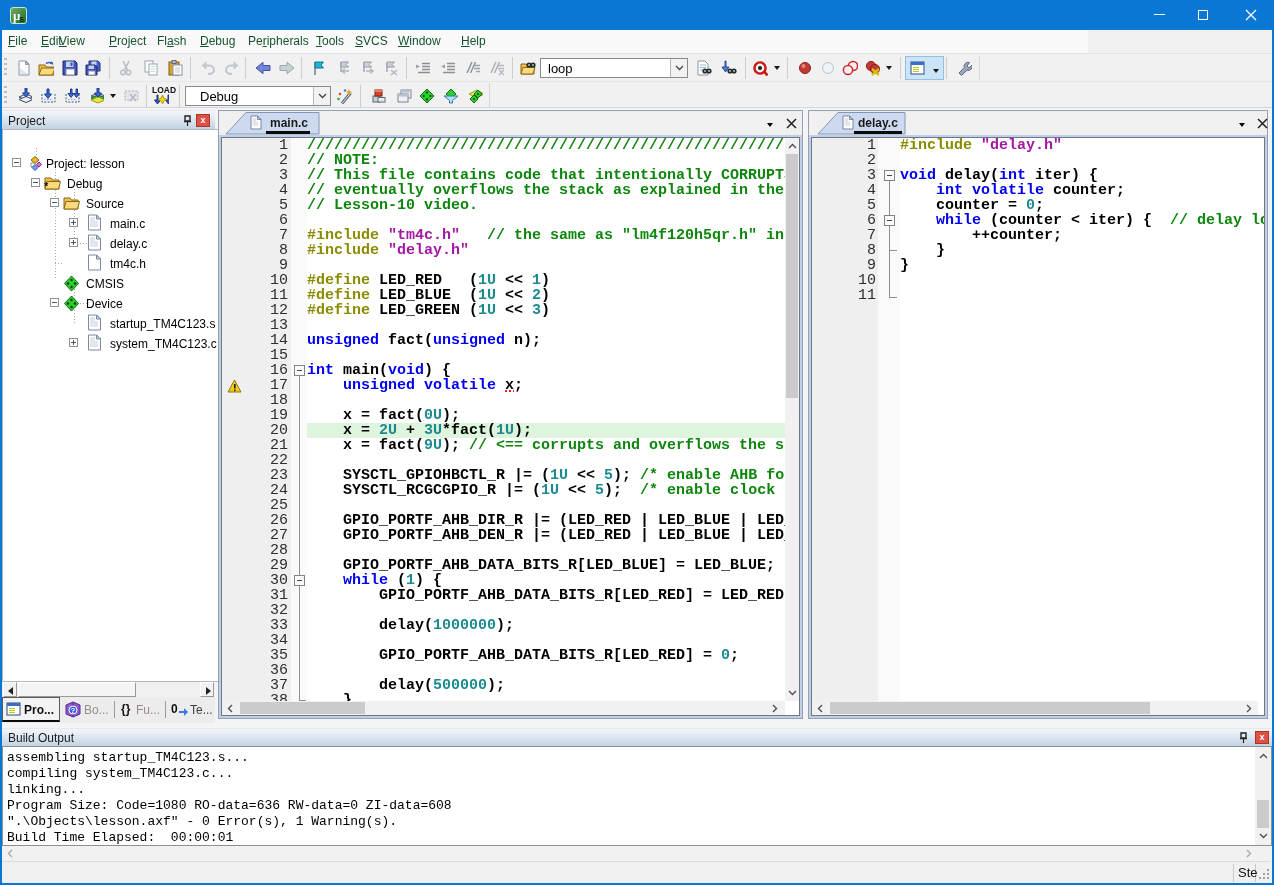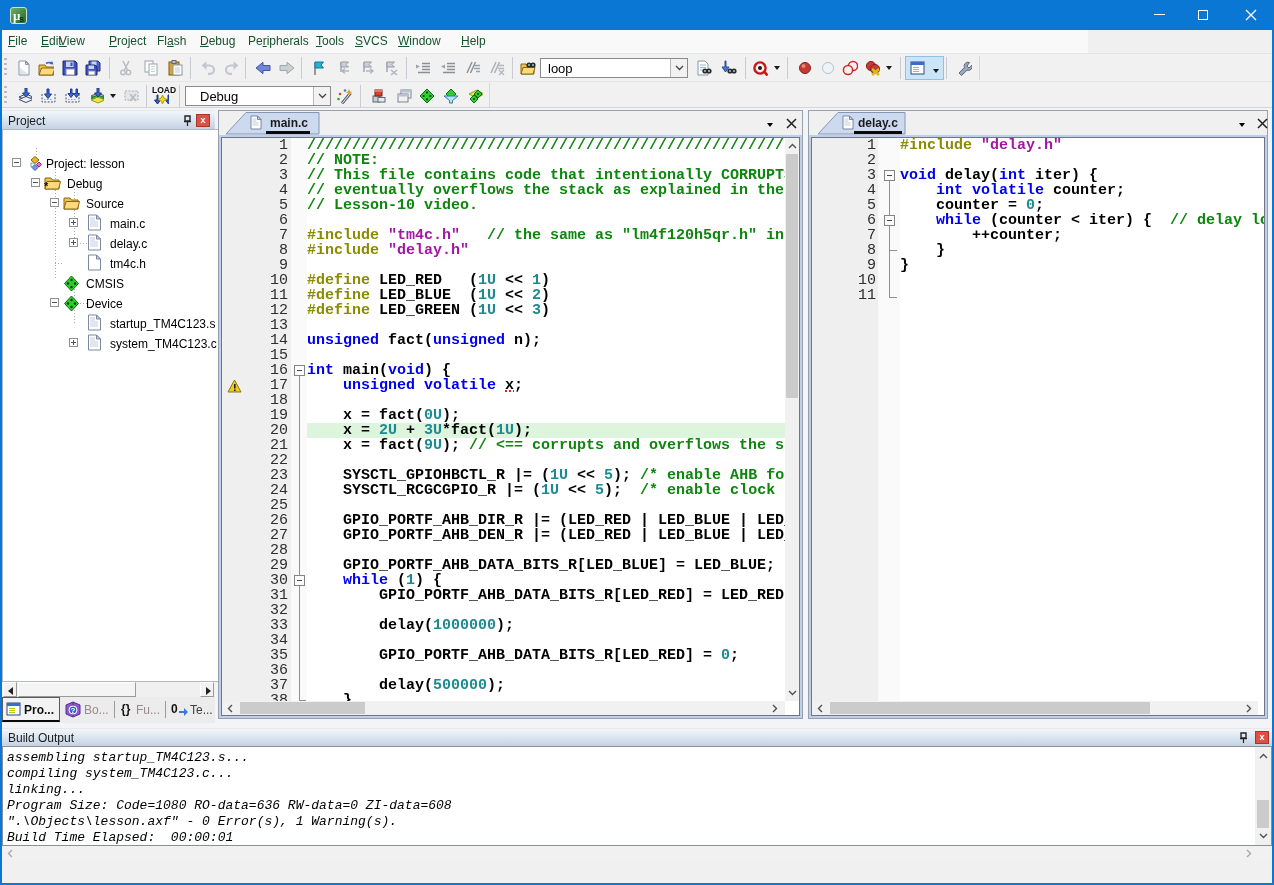--- a/index.html
+++ b/index.html
@@ -655,21 +655,21 @@
   </div>
   <div id="bop" style="position:absolute;left:0;top:728px;width:1274px;height:133px;background:#f0f0f0;">
     <div class="phead" style="left:2px;top:0;width:1270px;height:18px;">
       <div class="t" style="top:2px;">Build Output</div>
       <svg class="a" style="left:1237px;top:2px" width="10" height="13">
           <path d="M2 2h5v5H2z" fill="none" stroke="#222" stroke-width="1.4"></path>
           <path d="M1 7.7h7M4.5 8v4" stroke="#222" stroke-width="1.2"></path>
         </svg>
       <div class="pclose" style="left:1253px;top:2px;">x</div>
     </div>
-    <div class="a" style="left:2px;top:18px;width:1270px;height:100px;background:#fff;border:1px solid #8a9096;font-style:italic;">
+    <div class="a" style="left:2px;top:18px;width:1270px;height:100px;background:#fff;border:1px solid #8a9096;">
       <div class="a mono" style="left:4px;top:3px;font-size:13px;line-height:16px;white-space:pre;color:#000;">assembling startup_TM4C123.s...
 compiling system_TM4C123.c...
 linking...
 Program Size: Code=1080 RO-data=636 RW-data=0 ZI-data=608
 ".\Objects\lesson.axf" - 0 Error(s), 1 Warning(s).
 Build Time Elapsed:  00:00:01</div>
       <div class="vsb-track" style="left:1252px;top:0;width:16px;height:98px;">
         <svg class="a" style="left:4px;top:6px" width="9" height="6">
             <path d="M1 5l3.5-3.5L8 5" fill="none" stroke="#505050" stroke-width="1.4"></path>
           </svg>
@@ -681,16 +681,31 @@
     </div>
     <div class="a" style="left:2px;top:118px;width:1270px;height:15px;background:#f1f1f1;">
       <svg class="a" style="left:5px;top:3px" width="6" height="9">
           <path d="M5 1L1.5 4.5 5 8" fill="none" stroke="#a8a8a8" stroke-width="1.4"></path>
         </svg>
       <svg class="a" style="left:1244px;top:3px" width="6" height="9">
           <path d="M1 1l3.5 3.5L1 8" fill="none" stroke="#a8a8a8" stroke-width="1.4"></path>
         </svg>
     </div>
   </div>
+  <div id="status">
+    <div class="a" style="left:1233px;top:2px;width:1px;height:18px;background:#c8c8c8;"></div>
+    <div class="a" style="left:1255px;top:2px;width:1px;height:18px;background:#c8c8c8;"></div>
+    <div class="a" style="left:1238px;top:3px;font-size:13px;color:#111;">Ste</div>
+    <svg class="a" style="left:1259px;top:7px" width="11" height="11">
+        <g fill="#9aa4b0">
+          <rect x="8" y="0" width="2" height="2"></rect>
+          <rect x="8" y="4" width="2" height="2"></rect>
+          <rect x="8" y="8" width="2" height="2"></rect>
+          <rect x="4" y="4" width="2" height="2"></rect>
+          <rect x="4" y="8" width="2" height="2"></rect>
+          <rect x="0" y="8" width="2" height="2"></rect>
+        </g>
+      </svg>
+  </div>
   <div id="bleft"></div>
     <div id="bright"></div>
     <div id="bbottom"></div>
 </div>
 
 </body></html>

